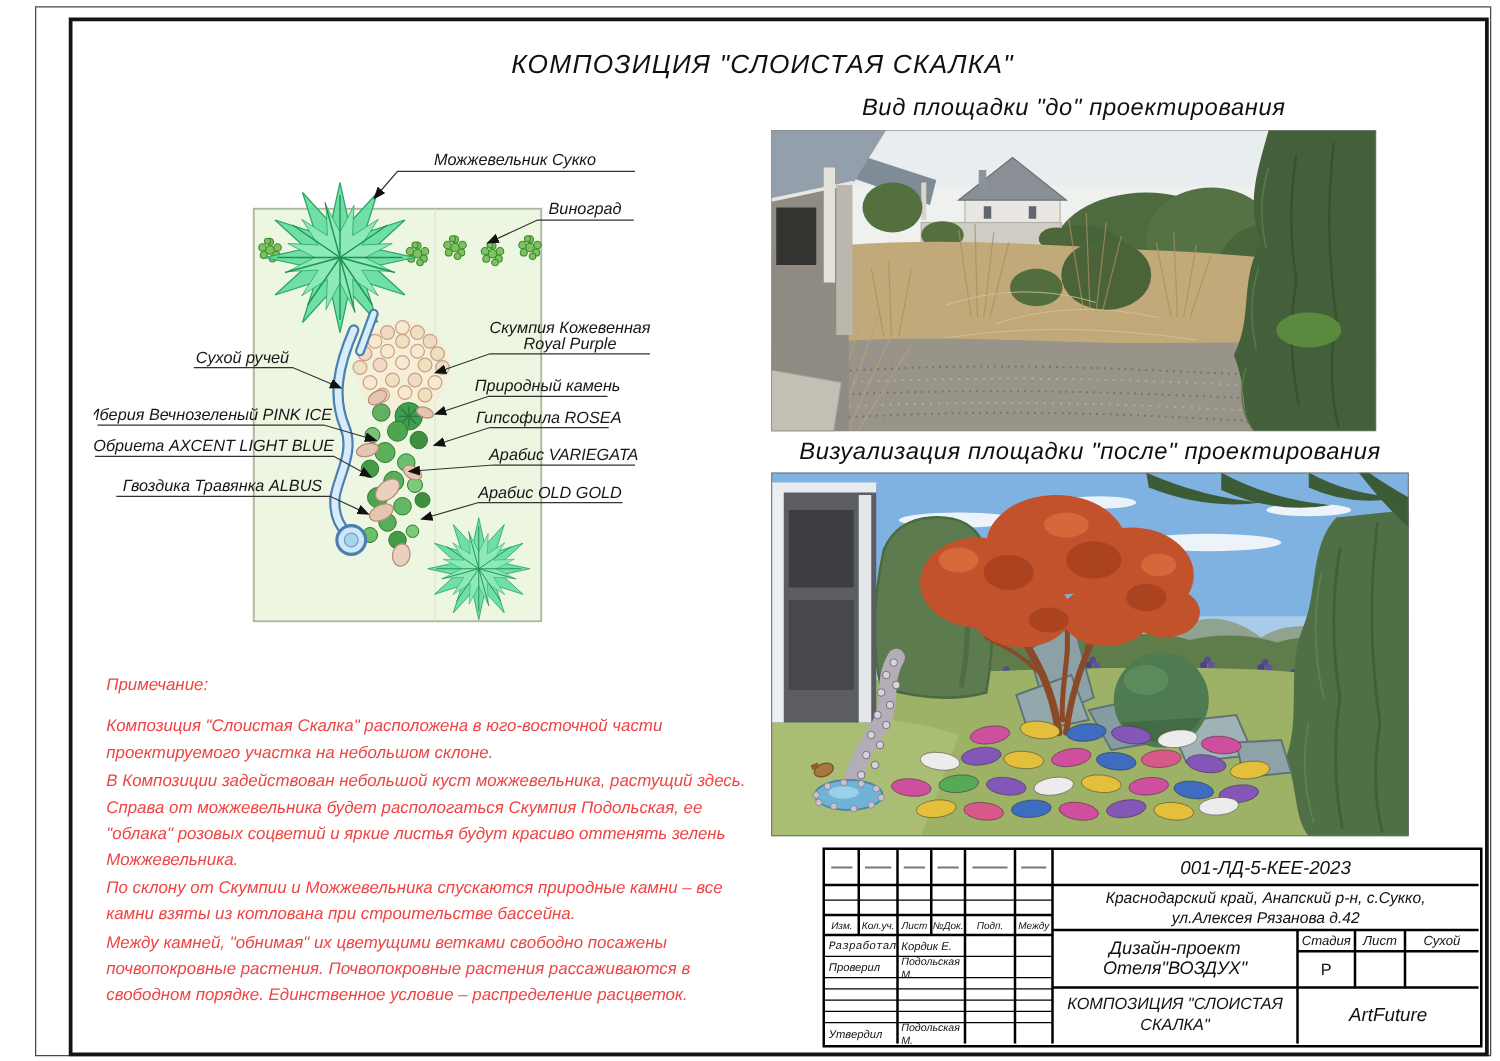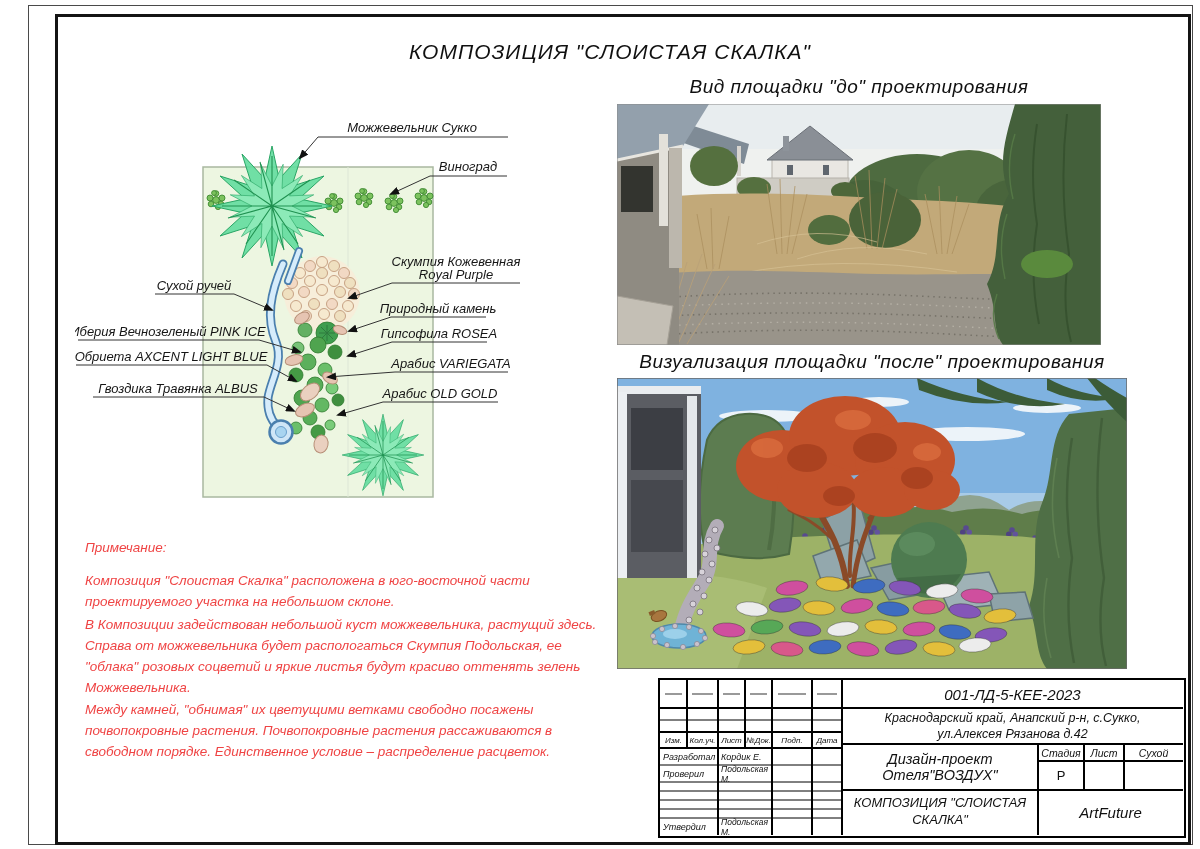--- a/index.html
+++ b/index.html
@@ -418,20 +418,21 @@
   <text x="194" y="290" text-anchor="middle">Сухой ручей</text>
   <text x="168" y="336" text-anchor="middle">Иберия Вечнозеленый  PINK ICE</text>
   <text x="171" y="361" text-anchor="middle">Обриета AXCENT LIGHT BLUE</text>
   <text x="178" y="393" text-anchor="middle">Гвоздика Травянка ALBUS</text>
 </svg>
 
 <div class="note arch">
   <div class="note-h">Примечание:</div>
   <p class="note-p">Композиция "Слоистая Скалка" расположена в юго-восточной части проектируемого участка на небольшом склоне.</p>
   <p class="note-p">В Композиции задействован небольшой куст можжевельника, растущий  здесь. Справа от можжевельника будет распологаться Скумпия Подольская, ее "облака" розовых соцветий и яркие листья будут красиво оттенять зелень Можжевельника.</p>
+  <p class="note-p">По склону от Скумпии и Можжевельника спускаются природные камни – все камни взяты из котлована при строительстве бассейна.</p>
   <p class="note-p">Между камней, "обнимая" их цветущими ветками свободно посажены почвопокровные растения. Почвопокровные растения рассаживаются в свободном порядке. Единственное условие – распределение расцветок.</p>
 </div>
 
 <div class="tb">
   <svg width="523" height="155" viewBox="0 0 523 155">
     <g stroke="#000" stroke-width="2">
       <line x1="182" y1="0" x2="182" y2="155"></line>
       <line x1="58" y1="0" x2="58" y2="155"></line>
       <line x1="112" y1="0" x2="112" y2="155"></line>
       <line x1="152" y1="0" x2="152" y2="155"></line>
@@ -465,23 +466,23 @@
       <line x1="118" y1="14" x2="146" y2="14"></line>
         <line x1="157" y1="14" x2="177" y2="14"></line>
     </g>
   </svg>
 
   <div class="txt" style="left:0;top:52px;width:27px;height:16px;font-size:8px;">Изм.</div>
   <div class="txt" style="left:27px;top:52px;width:31px;height:16px;font-size:8px;">Кол.уч.</div>
   <div class="txt" style="left:58px;top:52px;width:27px;height:16px;font-size:8px;">Лист</div>
   <div class="txt" style="left:85px;top:52px;width:27px;height:16px;font-size:8px;">№Док.</div>
   <div class="txt" style="left:112px;top:52px;width:40px;height:16px;font-size:8px;">Подп.</div>
-  <div class="txt" style="left:152px;top:52px;width:30px;height:16px;font-size:8px;">Дата</div>
-
-  <div class="txt left" style="left:3px;top:68px;width:55px;height:17px;font-size:9px;">Разработал</div>
+  <div class="txt" style="left:152px;top:52px;width:30px;height:16px;font-size:8px;">Между</div>
+
+  <div class="txt left" style="left:3px;top:68px;width:55px;height:17px;font-size:9px;font-family:Liberation Mono, monospace;">Разработал</div>
   <div class="txt left" style="left:61px;top:68px;width:51px;height:17px;font-size:9px;">Кордик Е.</div>
   <div class="txt left" style="left:3px;top:85px;width:55px;height:17px;font-size:9px;">Проверил</div>
   <div class="txt left" style="left:61px;top:85px;width:51px;height:17px;font-size:8.5px;">Подольская М.</div>
   <div class="txt left" style="left:3px;top:138px;width:55px;height:17px;font-size:9px;">Утвердил</div>
   <div class="txt left" style="left:61px;top:138px;width:51px;height:17px;font-size:8.5px;">Подольская М.</div>
 
   <div class="txt" style="left:182px;top:0;width:341px;height:28px;font-size:15px;">001-ЛД-5-КЕЕ-2023</div>
   <div class="txt" style="left:182px;top:29px;width:341px;height:18px;font-size:12.5px;">Краснодарский край, Анапский р-н, с.Сукко,</div>
   <div class="txt" style="left:182px;top:45px;width:341px;height:18px;font-size:12.5px;">ул.Алексея Рязанова д.42</div>
   <div class="txt" style="left:184px;top:64px;width:192px;height:46px;font-size:14.5px;">Дизайн-проект Отеля"ВОЗДУХ"</div>

